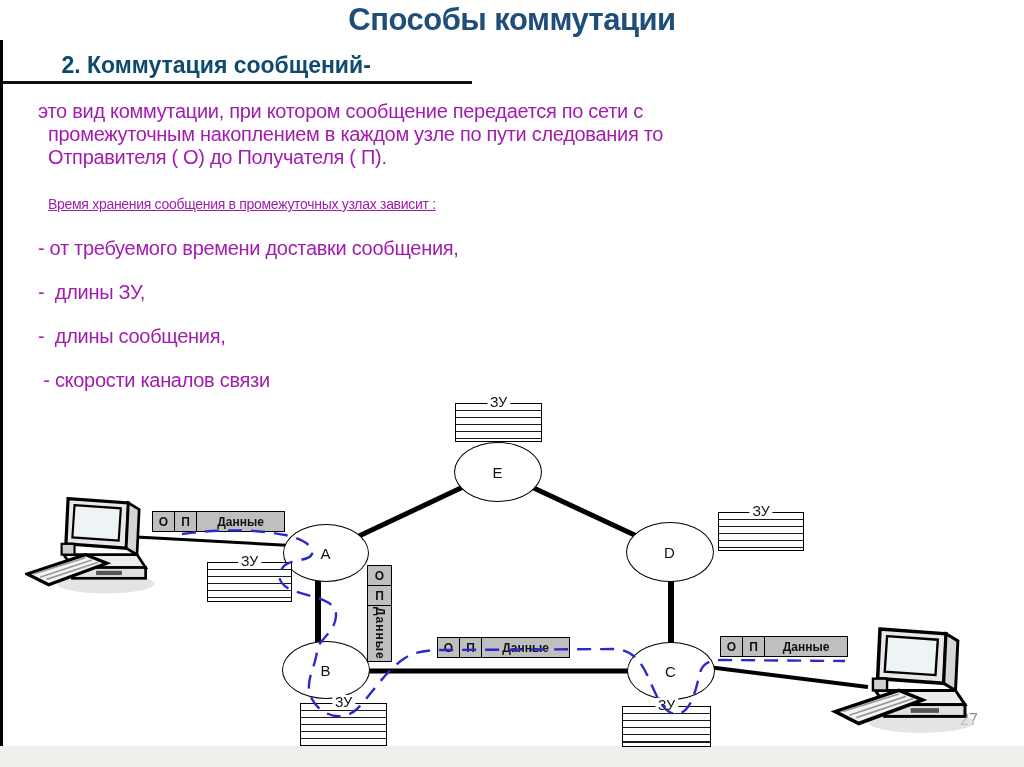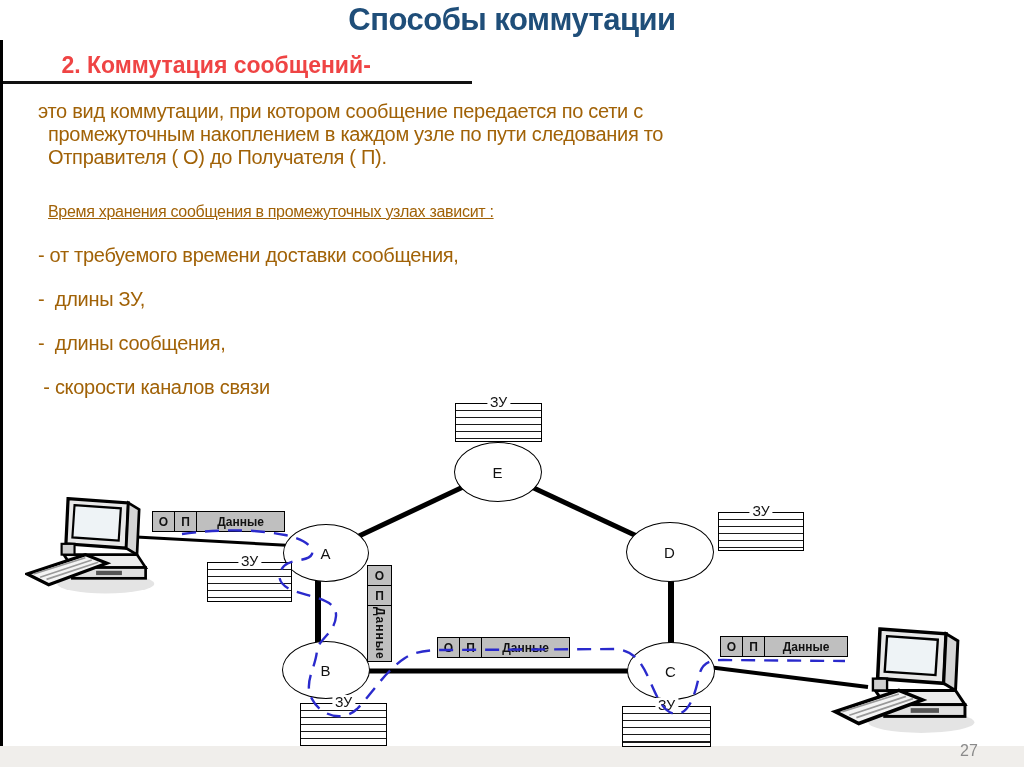--- a/index.html
+++ b/index.html
@@ -4,34 +4,34 @@
 <style>
   html,body{margin:0;padding:0;}
   body{font-family:"Liberation Sans",sans-serif;background:#ffffff;}
   #slide{position:relative;width:1024px;height:767px;background:#ffffff;overflow:hidden;}
 
   
   .title{position:absolute;top:2px;left:0;width:100%;text-align:center;
          font-size:31px;font-weight:bold;color:#1f4e79;letter-spacing:-0.5px;}
   .heading-wrap{position:absolute;top:52px;left:0;width:472px;
                 border-bottom:3px solid #111;padding-bottom:2px;}
-  .heading{font-size:23px;font-weight:bold;color:#ef4444;padding-left:55px;white-space:pre;}
-  .body-block{position:absolute;top:100px;left:38px;width:920px;color:#a16207;}
+  .heading{font-size:23px;font-weight:bold;color:#0c4a6e;padding-left:55px;white-space:pre;}
+  .body-block{position:absolute;top:100px;left:38px;width:920px;color:#a21caf;}
   .pline{font-size:20px;line-height:23px;letter-spacing:-0.3px;white-space:pre-wrap;}
   .indent{padding-left:10px;}
-  .storage-note{font-size:16px;line-height:23px;letter-spacing:-0.3px;
-                text-decoration:underline;margin-top:31px;padding-left:10px;white-space:pre-wrap;}
+  .storage-note{font-size:14px;line-height:23px;letter-spacing:-0.3px;
+                text-decoration:underline;margin-top:24px;padding-left:10px;white-space:pre-wrap;}
   .bullets{margin-top:10px;}
   .bullet{font-size:20px;line-height:23px;letter-spacing:-0.3px;
           margin-bottom:11px;white-space:pre-wrap;margin-top:21px;}
 
   
   .left-border{position:absolute;left:0;top:40px;width:3px;height:706px;background:#000;}
   .bottom-strip{position:absolute;left:0;bottom:0;width:100%;height:21px;background:#f0eeeb;}
-  .page-number{position:absolute;top:742px;left:960px;font-size:16px;color:#8a8a8a;}
+  .page-number{position:absolute;top:711px;left:960px;font-size:16px;color:#8a8a8a;}
 
   
   .layer{position:absolute;left:0;top:0;width:1024px;height:767px;pointer-events:none;}
   .node{position:absolute;background:#fff;border:1.7px solid #000;border-radius:50%;
         display:flex;align-items:center;justify-content:center;
         font-size:15px;color:#111;letter-spacing:1px;}
   .zu-box{position:absolute;background:repeating-linear-gradient(to bottom,#ffffff 0 5.6px,#1a1a1a 5.6px 7.1px);
           border:1.7px solid #000;}
   .zu-label{position:absolute;top:-9px;left:50%;transform:translateX(-50%);
             background:#fff;padding:0 3px;font-size:14px;color:#111;line-height:1;}

